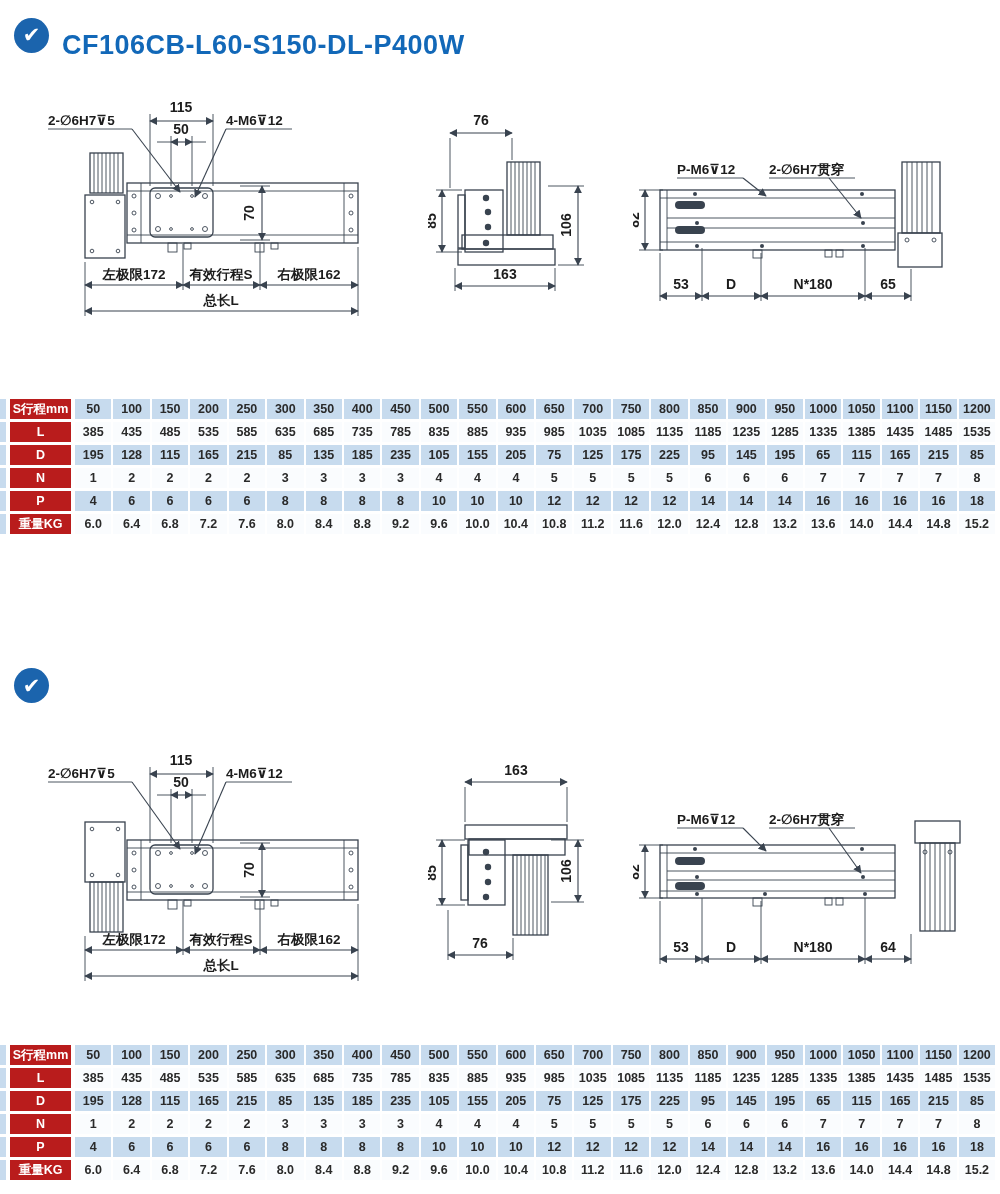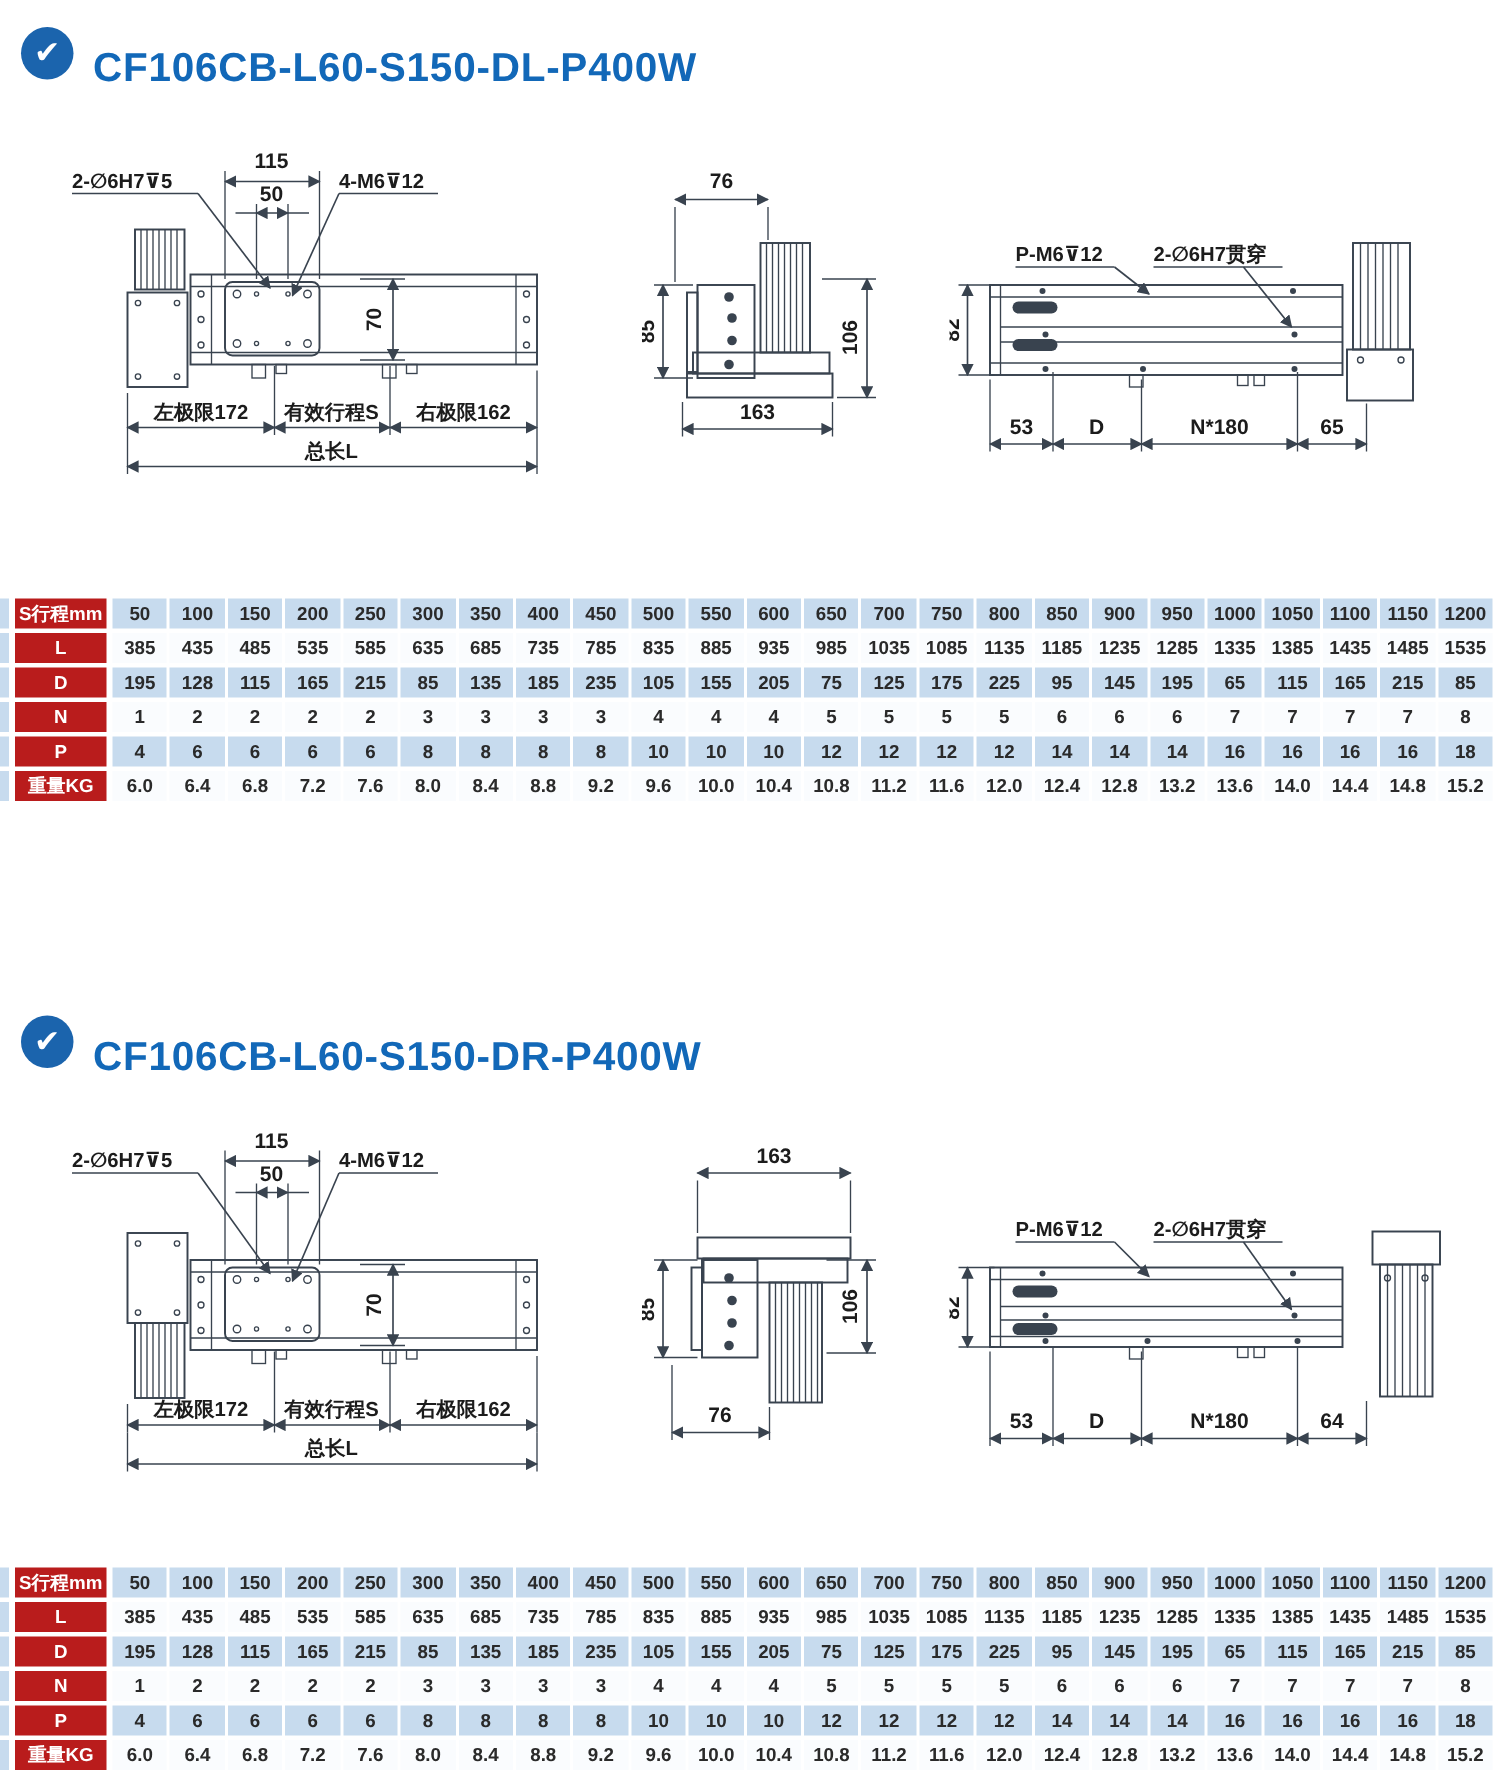--- a/index.html
+++ b/index.html
@@ -390,21 +390,20 @@
         <div class="tcell">14.0</div>
         <div class="tcell">14.4</div>
         <div class="tcell">14.8</div>
         <div class="tcell">15.2</div>
       </div>
     </div>
   </div>
 
 <div class="abs model-title" style="left:14px;top:668px;">
   <div class="check">✔</div>
-  <div class="title-text">CF106CB-L60-S150-DR-P400W</div>
 </div>
 
 <svg class="abs" style="left:40px;top:745px;" width="365" height="250" viewBox="0 0 365 250">
   <rect class="ln" x="87" y="95" width="231" height="60"></rect>
   <line class="thin" x1="87" y1="103" x2="318" y2="103"></line>
   <line class="thin" x1="87" y1="147" x2="318" y2="147"></line>
   <line class="thin" x1="101" y1="95" x2="101" y2="155"></line>
   <line class="thin" x1="304" y1="95" x2="304" y2="155"></line>
   <circle class="thin" cx="94" cy="108" r="2"></circle>
     <circle class="thin" cx="94" cy="125" r="2"></circle>

